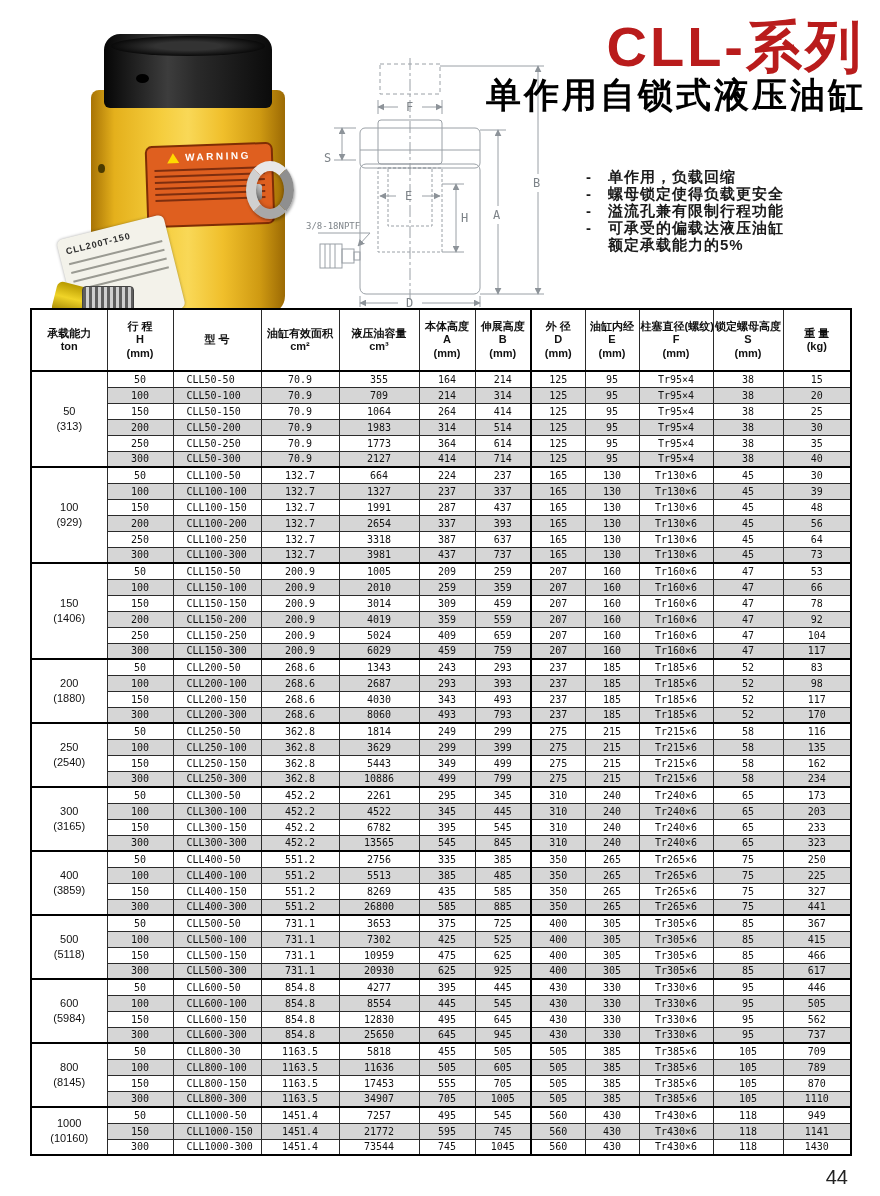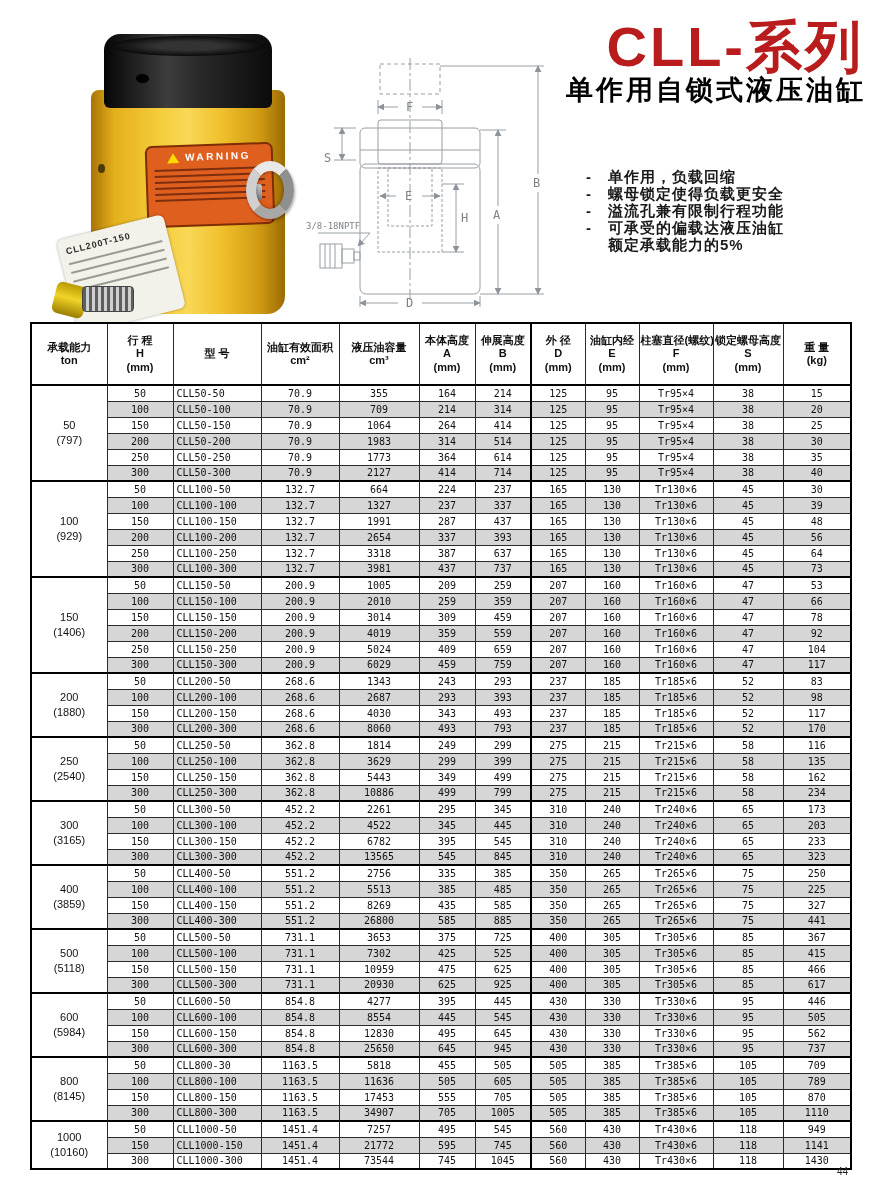--- a/index.html
+++ b/index.html
@@ -1,21 +1,21 @@
 <!DOCTYPE html>
 <html><head>
 <meta charset="utf-8">
 <style>
   * { margin:0; padding:0; box-sizing:border-box; }
   body { background:#888; font-family:"Liberation Sans", sans-serif; }
   .page { position:relative; width:880px; height:1196px; background:#ffffff; margin:0 auto; overflow:hidden; color:#111; }
 
   
   .series-title { position:absolute; top:10px; right:16px; font-size:56px; font-weight:bold; letter-spacing:3px; color:#b91c1c; }
-  .subtitle { position:absolute; top:72px; right:14px; font-size:27px; font-weight:bold; letter-spacing:3px; color:#000; }
+  .subtitle { position:absolute; top:72px; right:14px; font-size:35px; font-weight:bold; letter-spacing:3px; color:#000; }
   .features { position:absolute; left:586px; top:168px; font-size:15px; font-weight:600; line-height:17px; color:#1a1a1a; letter-spacing:1px; }
   .feature-row { display:flex; }
   .feature-row .dash { width:22px; }
   .feature-row.cont { padding-left:22px;align-items:center; }
 
   
   .photo { position:absolute; left:58px; top:26px; width:258px; height:290px; }
   .cyl-cap { position:absolute; left:46px; top:8px; width:168px; height:74px;
     background:linear-gradient(90deg,#060606,#3d3d3d 38%,#2a2a2a 55%,#0b0b0b);
     border-radius:16px 16px 6px 6px; }
@@ -47,34 +47,34 @@
     border:1px solid #444; }
   .coupler-tip { position:absolute; left:-4px; bottom:0px; width:32px; height:32px;
     background:linear-gradient(#b89a00,#f0d428 45%,#9a7d00); border-radius:6px; transform:rotate(14deg); }
 
   
   .diagram { position:absolute; left:292px; top:56px; width:258px; height:252px; }
   .diagram text { font-family:"DejaVu Sans Mono", monospace; font-size:12px; fill:#7e8489; }
   .diagram text.small { font-size:9px; }
 
   
-  .spec-table { position:absolute; left:30px; top:322px; }
+  .spec-table { position:absolute; left:30px; top:308px; }
   table { border-collapse:collapse; table-layout:fixed; width:820px; border:2px solid #000; }
   th, td { border:1px solid #2b2b2b; overflow:hidden; white-space:nowrap; }
   thead th { height:62px; font-size:11px; font-weight:bold; text-align:center; line-height:1.2;
     border-bottom:2px solid #000; background:#fff; padding:0 1px; }
   tbody td { height:16px; padding:0 2px; text-align:center; font-size:10px;
     font-family:"DejaVu Sans Mono", monospace; color:#111; }
   td.cap { font-family:"Liberation Sans", sans-serif; font-size:11px; line-height:1.35; background:#fff; }
-  td.model { text-align:left; padding-left:3px;margin-top:48px; }
+  td.model { text-align:left; padding-left:13px;margin-top:48px; }
   tr.shade td { background:#d6d6d6; }
   tr.gstart td { border-top:2px solid #000; }
   .thickL { border-left:2px solid #000 !important; }
 
-  .page-number { position:absolute; right:32px; top:1166px; font-size:10px; color:#222; }
+  .page-number { position:absolute; right:32px; top:1166px; font-size:20px; color:#222; }
 </style>
 </head>
 <body>
 
 <div class="page">
 
   <div class="photo">
     <div class="cyl-body"></div>
     <div class="cyl-cap"></div>
     <div class="cap-hole"></div>
@@ -269,21 +269,21 @@
             <th>
               <div>重 量</div>
               <div>(kg)</div>
             </th>
           </tr>
       </thead>
       <tbody>
           <tr class="gstart">
             <td rowspan="6" class="cap">
               <div>50</div>
-              <div>(797)</div>
+              <div>(313)</div>
             </td>
             <td>50</td>
             <td class="model">CLL50-50</td>
             <td>70.9</td>
             <td>355</td>
             <td>164</td>
             <td>214</td>
             <td class="thickL">125</td>
             <td>95</td>
             <td>Tr95×4</td>

